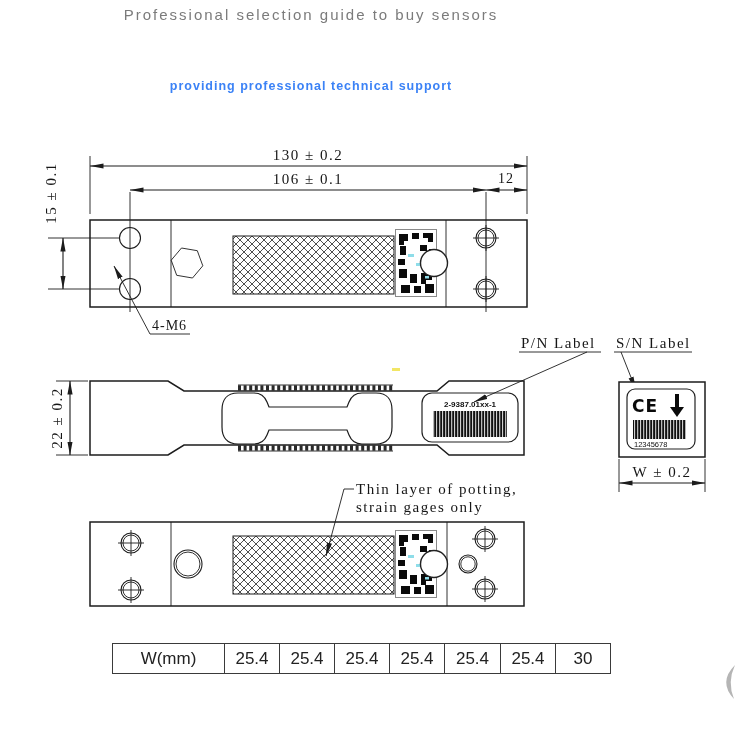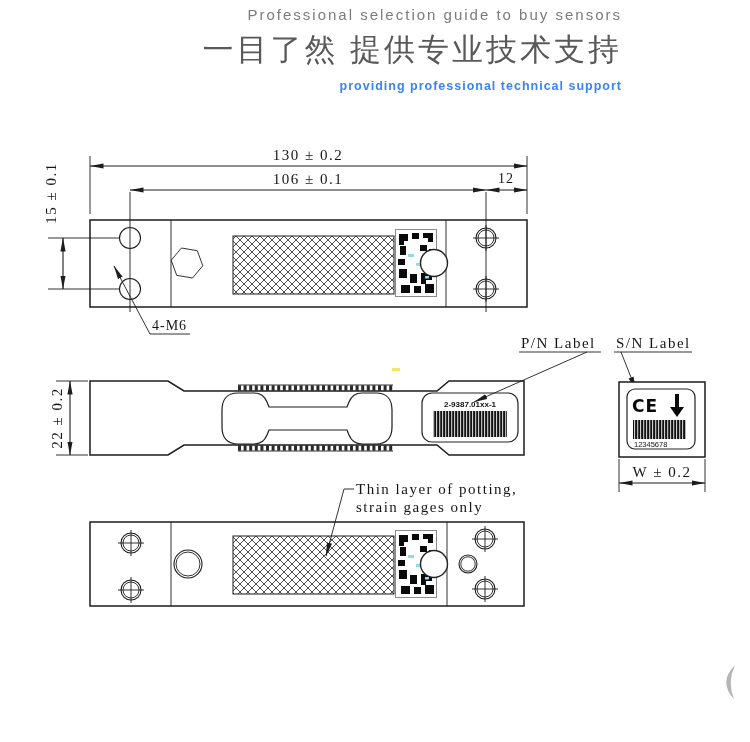--- a/index.html
+++ b/index.html
@@ -1,18 +1,18 @@
 <!DOCTYPE html>
 <html><head>
 <meta charset="utf-8">
 <style>
   html,body{margin:0;padding:0;background:#fff;}
   .page{position:relative;width:750px;height:742px;background:#ffffff;overflow:hidden;
         font-family:"Liberation Sans",sans-serif;}
-  .hdr{position:absolute;left:0;width:622px;text-align:right;}
+  .hdr{position:absolute;left:0;width:622px;text-align:center;}
   .h1{top:6px;font-size:15px;letter-spacing:2px;color:#7b7b7b;}
   .h2{top:29px;font-size:31px;letter-spacing:3px;color:#595959;}
   .h3{top:79px;font-size:12.5px;font-weight:bold;letter-spacing:1px;color:#3b82f6;}
   svg{position:absolute;left:0;top:0;}
   .ln{stroke:#1c1c1c;stroke-width:1.1;fill:none;}
   .out{stroke:#1c1c1c;stroke-width:1.5;fill:#ffffff;}
   .thin{stroke:#1c1c1c;stroke-width:0.9;fill:none;}
   .cad{font-family:"Liberation Serif",serif;font-size:15px;letter-spacing:1.5px;fill:#161616;}
   .cadsm{font-family:"Liberation Serif",serif;font-size:14px;letter-spacing:1px;fill:#161616;}
   .pn{font-family:"Liberation Sans",sans-serif;font-size:8px;font-weight:bold;fill:#111;}
@@ -22,21 +22,20 @@
         table-layout:fixed;font-size:17px;color:#222;}
   table.spec td{border:1.6px solid #3a3a3a;text-align:center;height:29px;padding:0;
         font-family:"Liberation Sans",sans-serif;}
 </style>
 </head>
 <body>
 
 <div class="page">
 
   <div class="hdr h1">Professional selection guide to buy sensors</div>
-  <div class="hdr h2">一目了然 提供专业技术支持</div>
   <div class="hdr h3">providing professional technical support</div>
 
   <svg width="750" height="742" viewBox="0 0 750 742">
     <defs>
       <marker id="arw" viewBox="0 0 14 6" markerWidth="14" markerHeight="6" refX="13.5" refY="3" orient="auto-start-reverse" markerUnits="userSpaceOnUse">
         <path d="M14 3 L0 0.4 L0 5.6 Z" fill="#1c1c1c"></path>
       </marker>
       <pattern id="hx" width="8" height="8" patternUnits="userSpaceOnUse">
         <path d="M0 0 L8 8 M8 0 L0 8" stroke="#222" stroke-width="0.8" fill="none"></path>
       </pattern>
@@ -222,15 +221,25 @@
       <col style="width:112px">
         <col style="width:55px">
         <col style="width:55px">
         <col style="width:55px">
       <col style="width:55px">
         <col style="width:56px">
         <col style="width:55px">
         <col style="width:55px">
     </colgroup>
     <tbody>
+    <tr>
+      <td>W(mm)</td>
+      <td>25.4</td>
+      <td>25.4</td>
+      <td>25.4</td>
+      <td>25.4</td>
+      <td>25.4</td>
+      <td>25.4</td>
+      <td>30</td>
+    </tr>
   </tbody>
     </table>
 </div>
 
 </body></html>

